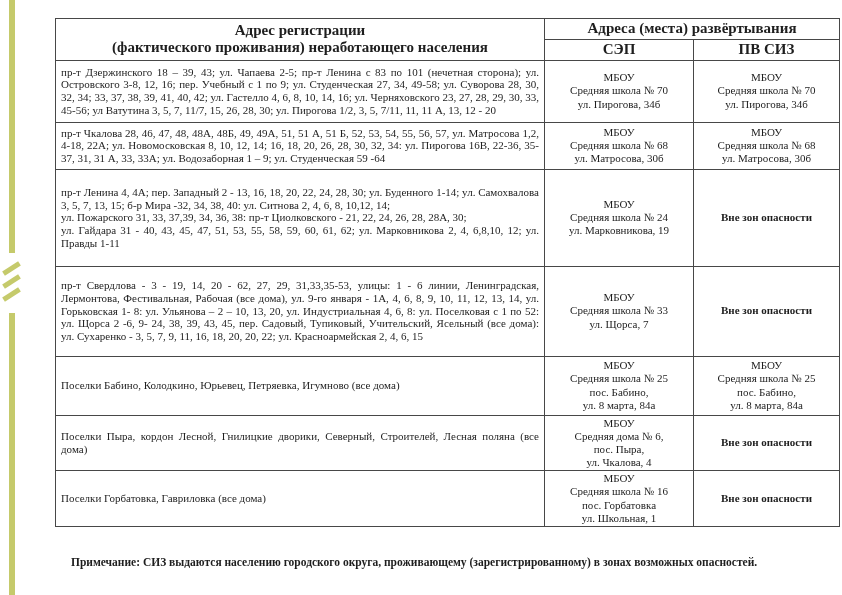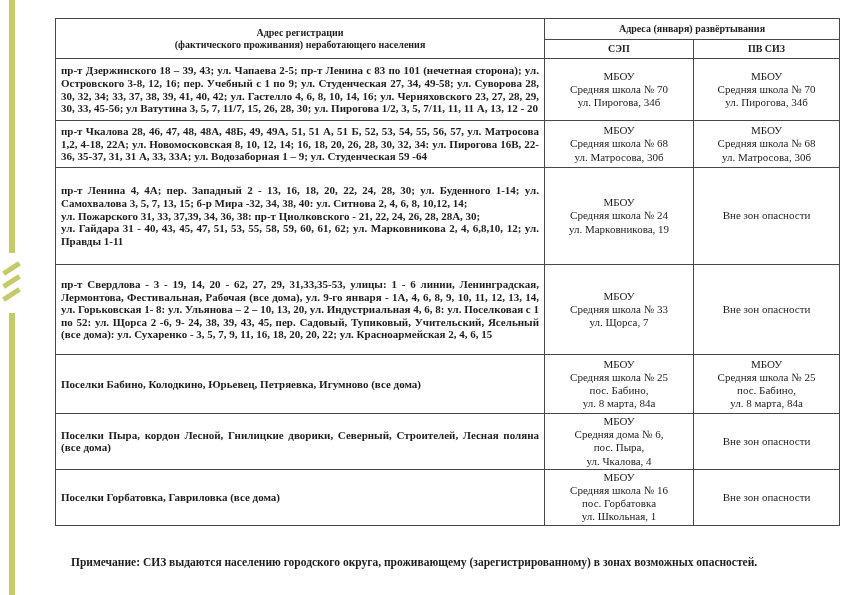--- a/index.html
+++ b/index.html
@@ -17,24 +17,24 @@
   .slash { position: absolute; left: 2px; width: 19px; height: 5px; background: var(--bar); transform: rotate(-33deg); }
   .s1 { top: 266px; } .s2 { top: 279px; } .s3 { top: 292px; }
 
   table.main {
     position: absolute; left: 55px; top: 18px; width: 784px;
     border-collapse: collapse; table-layout: fixed;
     font-size: 11px; line-height: 1.17;
   }
   col.c-addr { width: 489px; } col.c-sep { width: 149px; } col.c-pv { width: 146px; }
   td, th { border: 1px solid var(--border); padding: 1px 5px; vertical-align: middle; }
-  th { font-weight: bold; text-align: center; font-size: 10px; }
-  td.addr { text-align: justify; line-height: 1.15; font-weight: bold; }
+  th { font-weight: bold; text-align: center; font-size: 15px; }
+  td.addr { text-align: justify; line-height: 1.15; }
   td.ctr { text-align: center; line-height: 1.2; padding: 1px 3px; margin-left: 28px; }
-  .boldtxt { font-weight: normal; }
+  .boldtxt { font-weight: bold; }
   tr.h1 { height: 21px; } tr.h2 { height: 19px; }
   tr.r0 { height: 62px; } tr.r1 { height: 47px; } tr.r2 { height: 97px; }
   tr.r3 { height: 90px; } tr.r4 { height: 59px; } tr.r5 { height: 54px; }
   tr.r6 { height: 54px; }
 
   .note {
     position: absolute; left: 55px; top: 554px; width: 784px;
     font-size: 11.5px; line-height: 1.4; text-align: justify; text-indent: 16px; font-weight: bold;
   }
 </style>
@@ -52,21 +52,21 @@
       <col class="c-addr">
       <col class="c-sep">
       <col class="c-pv">
     </colgroup>
   <tbody>
       <tr class="h1">
     <th rowspan="2">
       <div>Адрес регистрации</div>
       <div>(фактического проживания)  неработающего населения</div>
     </th>
-    <th colspan="2">Адреса (января) развёртывания</th>
+    <th colspan="2">Адреса (места) развёртывания</th>
   </tr>
   <tr class="h2">
     <th>СЭП</th>
     <th>ПВ СИЗ</th>
   </tr>
 
   <tr class="r0">
     <td class="addr">
       <div>пр-т Дзержинского 18 – 39, 43; ул. Чапаева 2-5; пр-т Ленина с 83 по 101 (нечетная сторона); ул. Островского 3-8, 12, 16; пер. Учебный с 1 по 9; ул. Студенческая 27, 34, 49-58; ул. Суворова 28, 30, 32, 34; 33, 37, 38, 39, 41, 40, 42; ул. Гастелло 4, 6, 8, 10, 14, 16; ул. Черняховского 23, 27, 28, 29, 30, 33, 45-56; ул Ватутина 3, 5, 7, 11/7, 15, 26, 28, 30; ул. Пирогова 1/2, 3, 5, 7/11, 11, 11 А, 13, 12 - 20</div>
     </td>

